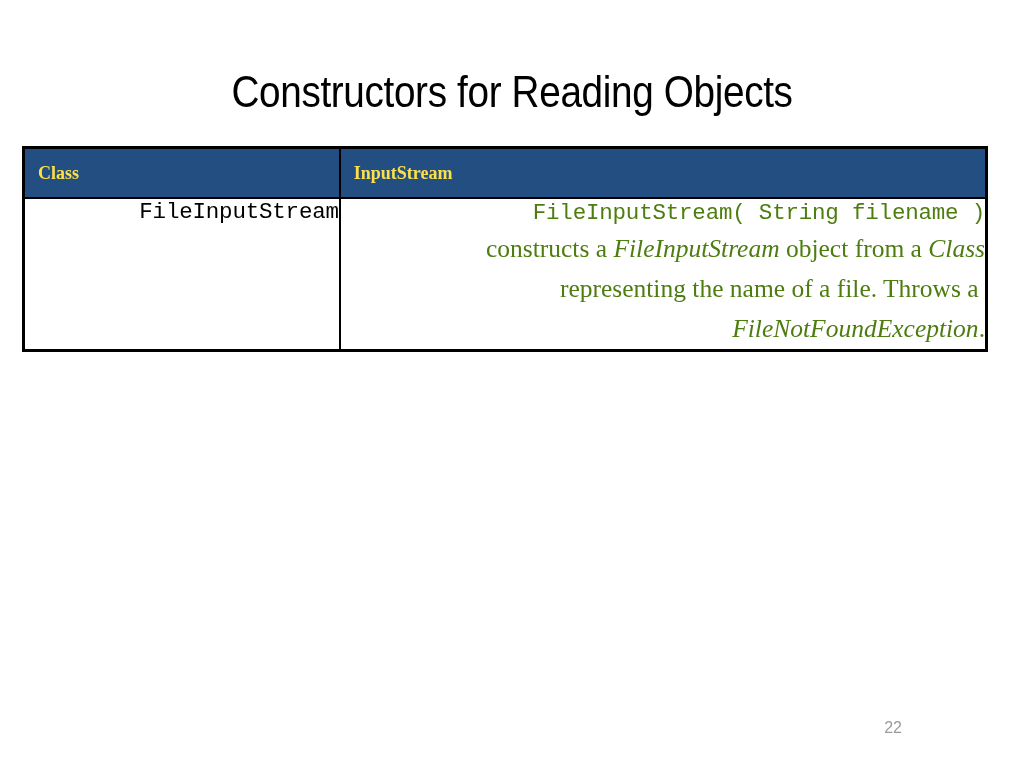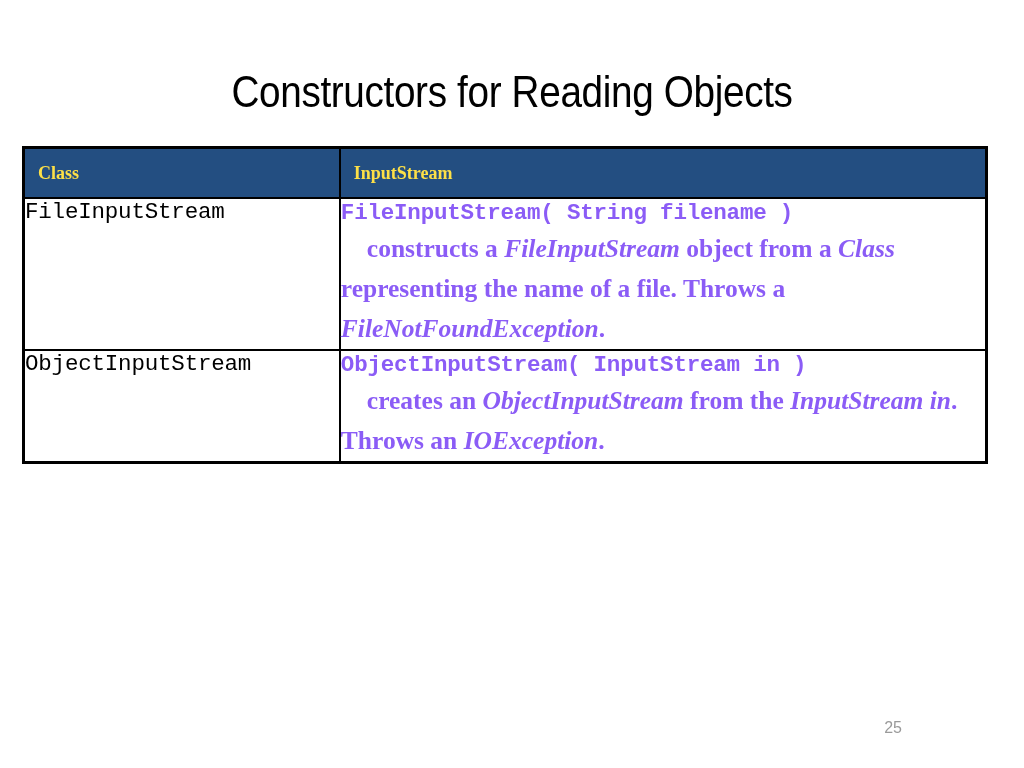--- a/index.html
+++ b/index.html
@@ -49,20 +49,21 @@
     width: 966px;
     border-collapse: collapse;
     table-layout: fixed;
     border: 3px solid #000000;
   }
   .data-table td,
   .data-table th {
     border: 2px solid #000000;
     padding: 0;
     vertical-align: top;
+    text-align: right;
   }
   .col-class { width: 316px; }
   .col-ctor  { width: 646px; }
 
   
   .head-row th {
     background: #234E81;
     color: #fde047;
     font-family: "Liberation Serif", serif;
     font-weight: bold;
@@ -80,22 +81,21 @@
     font-family: "Liberation Mono", monospace;
     font-size: 22.5px;
     line-height: 27px;
     color: #000000;
     padding: 10px 4px 6px 13px;
     letter-spacing: -0.2px;
     white-space: nowrap;
   }
   .cell-desc {
     padding: 8px 10px 8px 11px;
-    color: #8b5cf6;
-    font-weight: bold;
+    color: #4d7c0f;
   }
   .sig {
     display: block;
     font-family: "Liberation Mono", monospace;
     font-size: 22.5px;
     line-height: 28px;
     letter-spacing: -0.2px;
     white-space: nowrap;
     margin-bottom: 2px;
   }
@@ -139,25 +139,18 @@
       </tr>
     </thead>
     <tbody>
       <tr>
         <td class="cell-class">FileInputStream</td>
         <td class="cell-desc">
           <span class="sig">FileInputStream( String filename )</span>
           <span class="desc">constructs a <i>FileInputStream</i> object from a <i>Class</i> representing the name of a file. Throws a&nbsp; <i>FileNotFoundException</i>.</span>
         </td>
       </tr>
-      <tr>
-        <td class="cell-class">ObjectInputStream</td>
-        <td class="cell-desc">
-          <span class="sig">ObjectInputStream( InputStream in )</span>
-          <span class="desc">creates an <i>ObjectInputStream</i> from the <i>InputStream in</i>. Throws an <i>IOException</i>.</span>
-        </td>
-      </tr>
     </tbody>
   </table>
 
-  <div class="page-number">25</div>
+  <div class="page-number">22</div>
 
 </div>
 
 </body></html>

